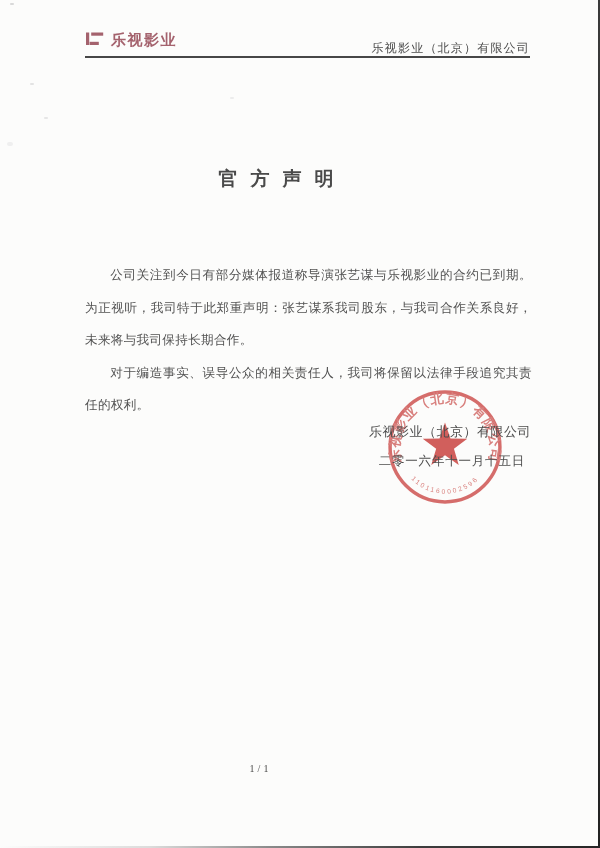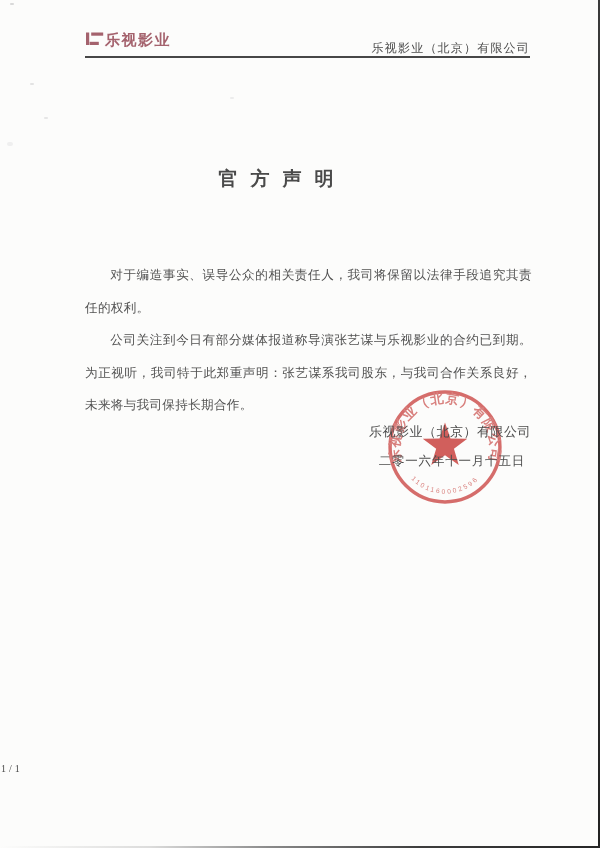--- a/index.html
+++ b/index.html
@@ -9,40 +9,40 @@
     font-family:"Liberation Sans", sans-serif;
   }
   
   .edge-right{position:absolute;top:0;right:0;width:2px;height:848px;
     background:linear-gradient(180deg,#3a3a3a,#2c2c2c 60%,#222);z-index:5;}
   .edge-bottom{position:absolute;left:0;bottom:0;width:600px;height:2px;
     background:linear-gradient(90deg,rgba(150,150,150,0) 0%,rgba(160,160,160,.35) 25%,#8a8a8a 45%,#3d3d3d 70%,#262626 100%);z-index:5;}
   .scan-noise{position:absolute;top:3px;left:10px;width:4px;height:2px;background:#d9d9d9;border-radius:2px;
     box-shadow:20px 80px 0 0 #e3e3e3, 34px 114px 0 0 #e6e6e6, 220px 94px 0 0 #ececec, -2px 140px 0 1px #efefef;}
   
-  .header-logo{position:absolute;left:85px;top:28px;height:24px;display:flex;align-items:center;}
+  .header-logo{position:absolute;left:85px;top:28px;height:24px;display:flex;align-items:center;gap:6px;}
   .logo-mark{width:20px;height:18px;display:block;}
   .logo-text{font-size:15px;font-weight:bold;color:#a4626d;letter-spacing:1.5px;line-height:18px;}
   .header-company{position:absolute;right:70px;top:40px;font-family:"Liberation Serif", serif;
     font-size:12px;color:#4b4b4b;letter-spacing:1.2px;}
   .header-rule{position:absolute;left:85px;top:56px;width:445px;height:2px;background:#474747;}
   
   .doc-title{position:absolute;left:0;top:166px;width:552px;text-align:center;
     font-size:19px;font-weight:600;color:#4a4a4a;letter-spacing:13px;text-indent:13px;}
   
   .doc-body{position:absolute;left:85px;top:259px;width:447px;
     font-size:12.6px;color:#525252;line-height:32.6px;letter-spacing:0.3px;text-align:justify;}
   .doc-body p{margin:0;text-indent:2em;}
   
   .sig-company{position:absolute;right:69px;top:423px;font-size:13px;color:#4d4d4d;letter-spacing:0.5px;z-index:2;}
   .sig-date{position:absolute;right:75px;top:453px;font-size:12.5px;color:#4d4d4d;letter-spacing:0.8px;z-index:2;font-family:Liberation Serif, serif;}
   
   .seal{position:absolute;left:386px;top:388px;width:118px;height:118px;z-index:1;opacity:.88;}
   
-  .page-number{position:absolute;left:1px;top:763px;width:519px;
+  .page-number{position:absolute;left:1px;top:763px;width:519px;text-align:center;
     font-family:"Liberation Serif", serif;font-size:10px;color:#4a4a4a;letter-spacing:3px;}
 </style>
 </head>
 <body>
 
 <div class="scan-noise"></div>
 <div class="edge-right"></div>
 <div class="edge-bottom"></div>
 
 <div class="header-logo">
@@ -52,22 +52,22 @@
     <rect x="4.6" y="10.8" width="9.2" height="3.2" fill="#a4626d"></rect>
   </svg>
   <span class="logo-text">乐视影业</span>
 </div>
 <div class="header-company">乐视影业（北京）有限公司</div>
 <div class="header-rule"></div>
 
 <div class="doc-title">官方声明</div>
 
 <div class="doc-body">
+  <p>公司关注到今日有部分媒体报道称导演张艺谋与乐视影业的合约已到期。为正视听，我司特于此郑重声明：张艺谋系我司股东，与我司合作关系良好，未来将与我司保持长期合作。</p>
   <p>对于编造事实、误导公众的相关责任人，我司将保留以法律手段追究其责任的权利。</p>
-  <p>公司关注到今日有部分媒体报道称导演张艺谋与乐视影业的合约已到期。为正视听，我司特于此郑重声明：张艺谋系我司股东，与我司合作关系良好，未来将与我司保持长期合作。</p>
 </div>
 
 <div class="sig-company">乐视影业（北京）有限公司</div>
 <div class="sig-date">二零一六年十一月十五日</div>
 
 <svg class="seal" viewBox="0 0 116 116" aria-hidden="true">
   <circle cx="58" cy="58" r="54" fill="none" stroke="#d05a58" stroke-width="3.4"></circle>
   <defs>
     <path id="ringArc" d="M 14.5,71 A 45,45 0 1 1 101.5,71" fill="none"></path>
     <path id="serialArc" d="M 14.8,73.7 A 46,46 0 0 0 101.2,73.7" fill="none"></path>

